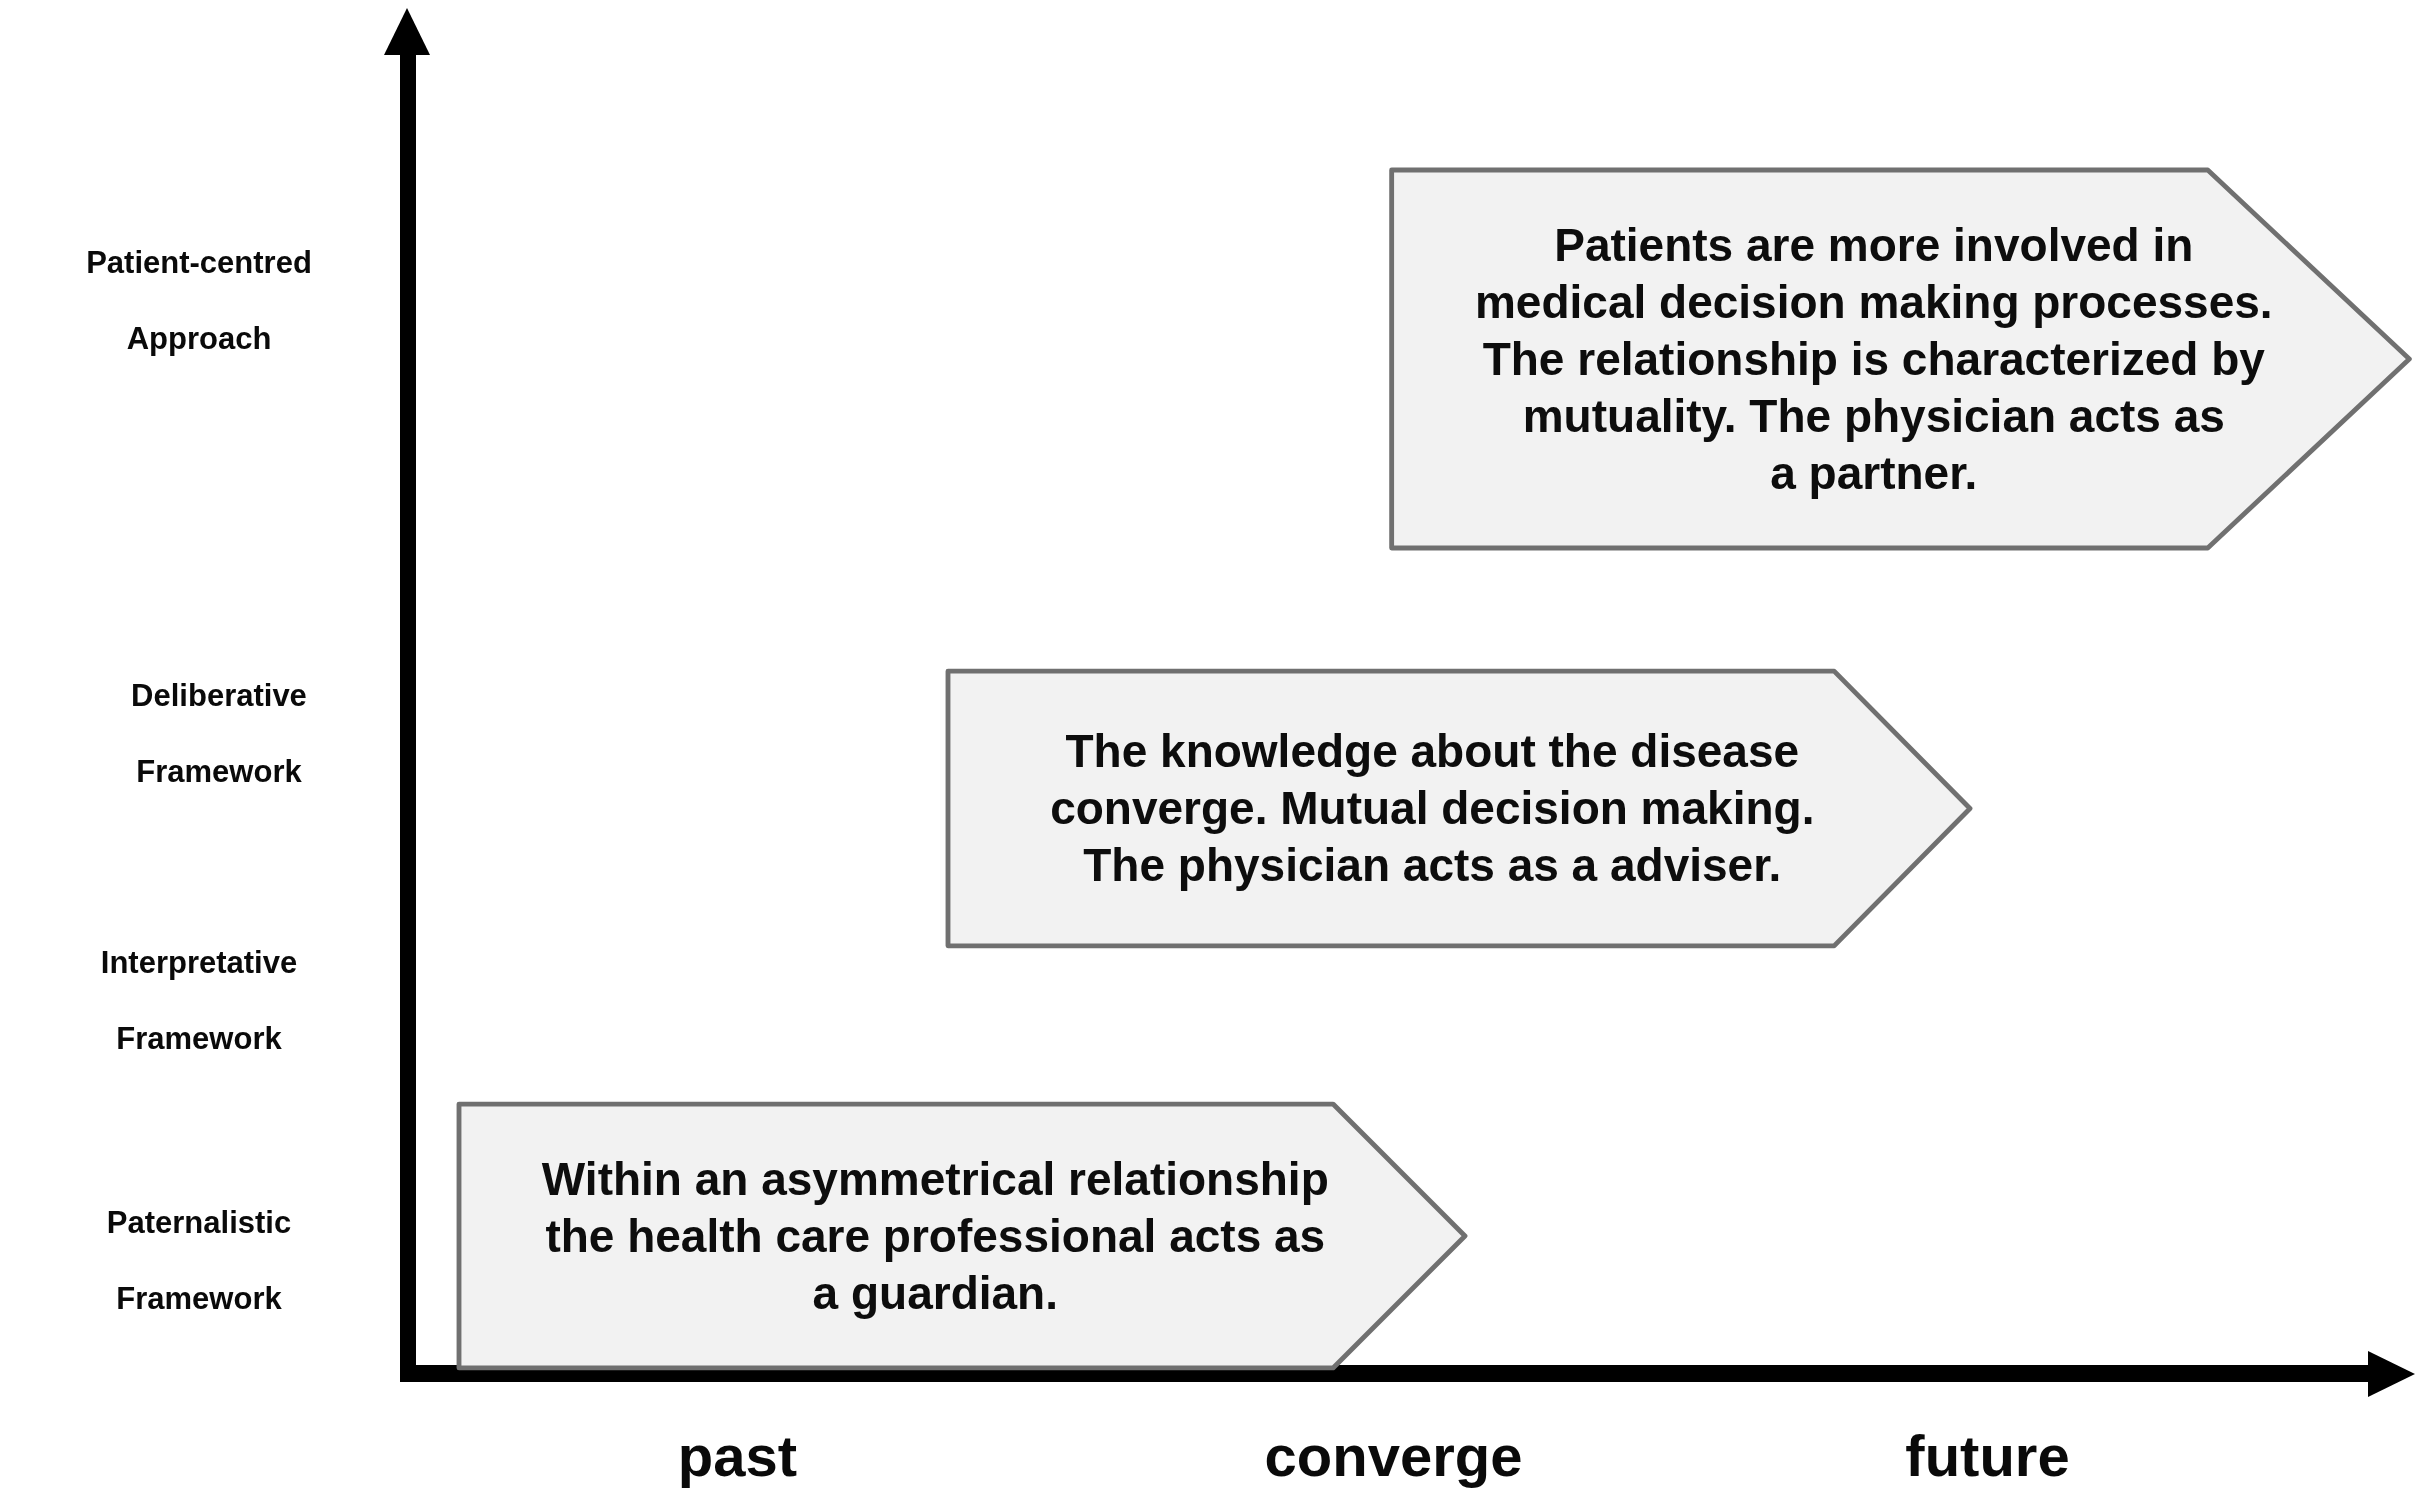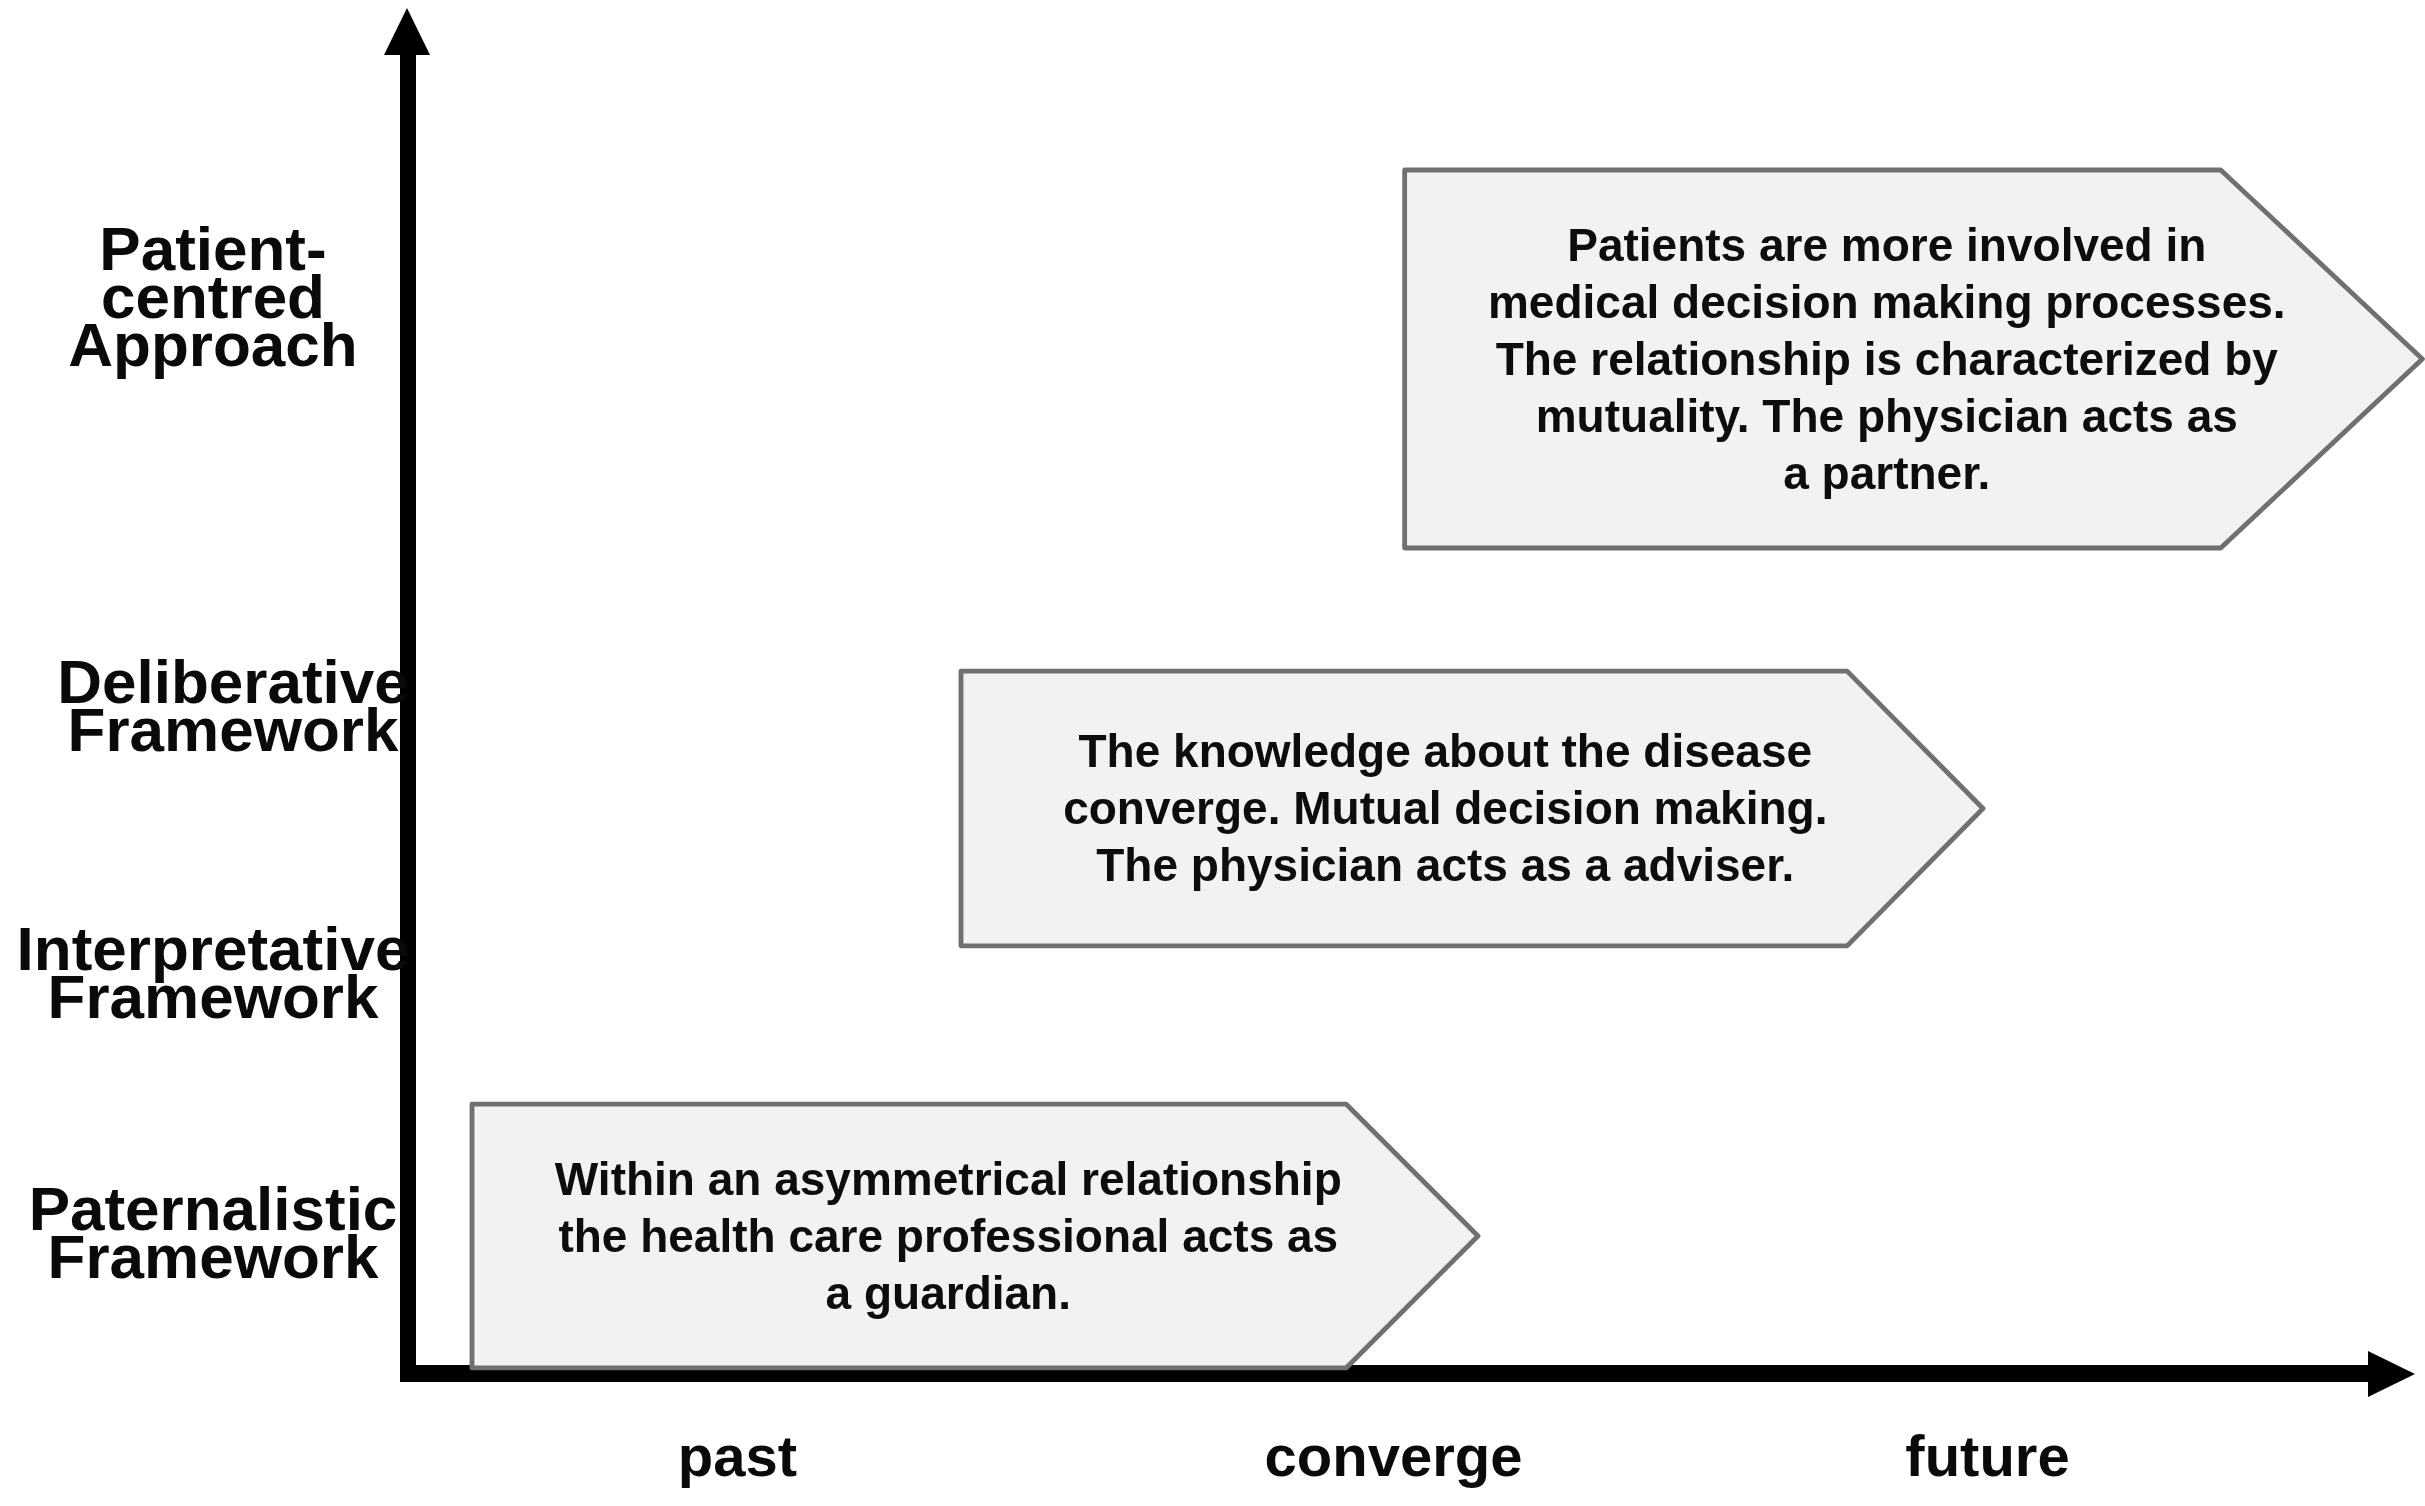--- a/index.html
+++ b/index.html
@@ -42,45 +42,45 @@
     position: absolute;
     left: 2368px; top: 1351px;
     width: 0; height: 0;
     border-top: 23px solid transparent;
     border-bottom: 23px solid transparent;
     border-left: 47px solid #000000;
   }
   
   .ylabel {
     position: absolute;
-    left: 14px;
+    left: 0;
     width: 398px;
     text-align: center;
-    font-size: 62px;
-    line-height: 48px;
+    font-size: 31px;
+    line-height: 76px;
     white-space: pre-line;
   }
   #ylabel-0 { top: 225px; }
   #ylabel-1 { top: 658px; padding-left: 20px; }
   #ylabel-2 { top: 925px; }
   #ylabel-3 { top: 1185px; }
   
   .xlabel {
     position: absolute;
     top: 1417px;
     width: 349px;
     text-align: center;
     font-size: 58px;
     line-height: 78px;
   }
   #xlabel-0 { left: 563px; }
   #xlabel-1 { left: 1219px; }
   #xlabel-2 { left: 1813px; }
   
-  .abox { position: absolute; margin-left: 13px; }
+  .abox { position: absolute; }
   .abox svg {
     position: absolute;
     left: 0; top: 0;
     overflow: visible;
     display: block;
   }
   .abox polygon {
     stroke: #707070;
     stroke-width: 5px;
     stroke-linejoin: round;

